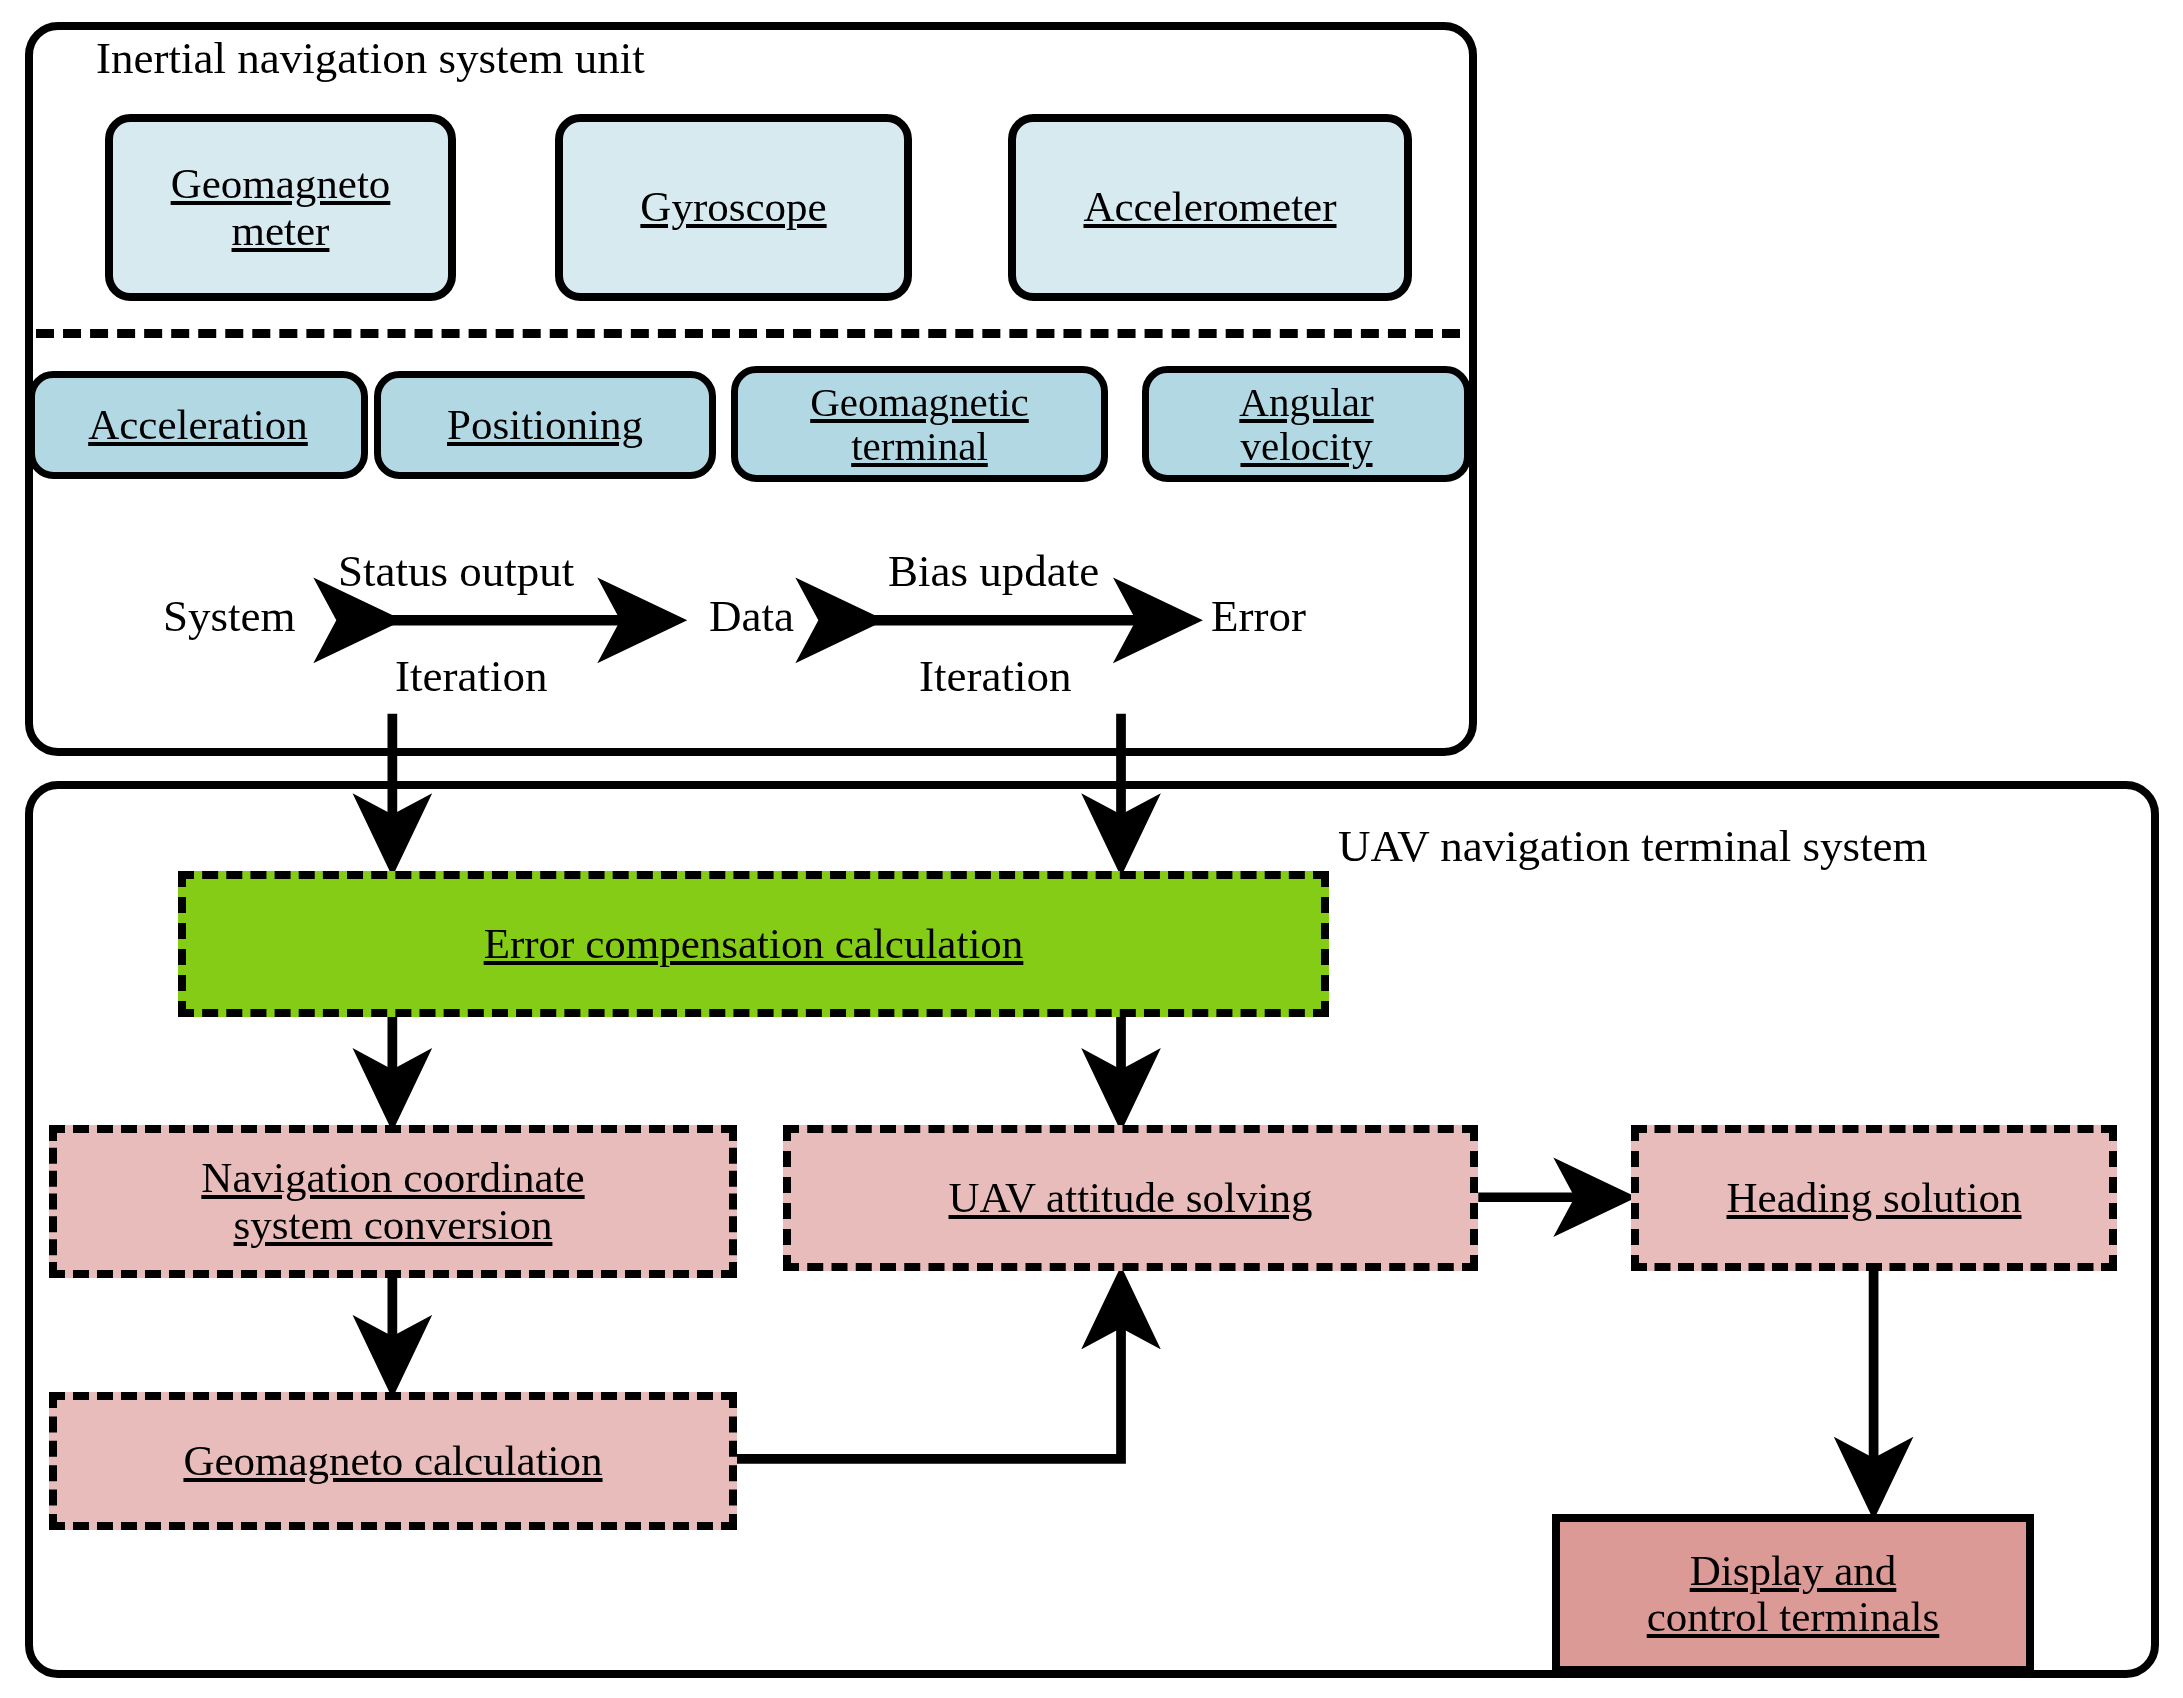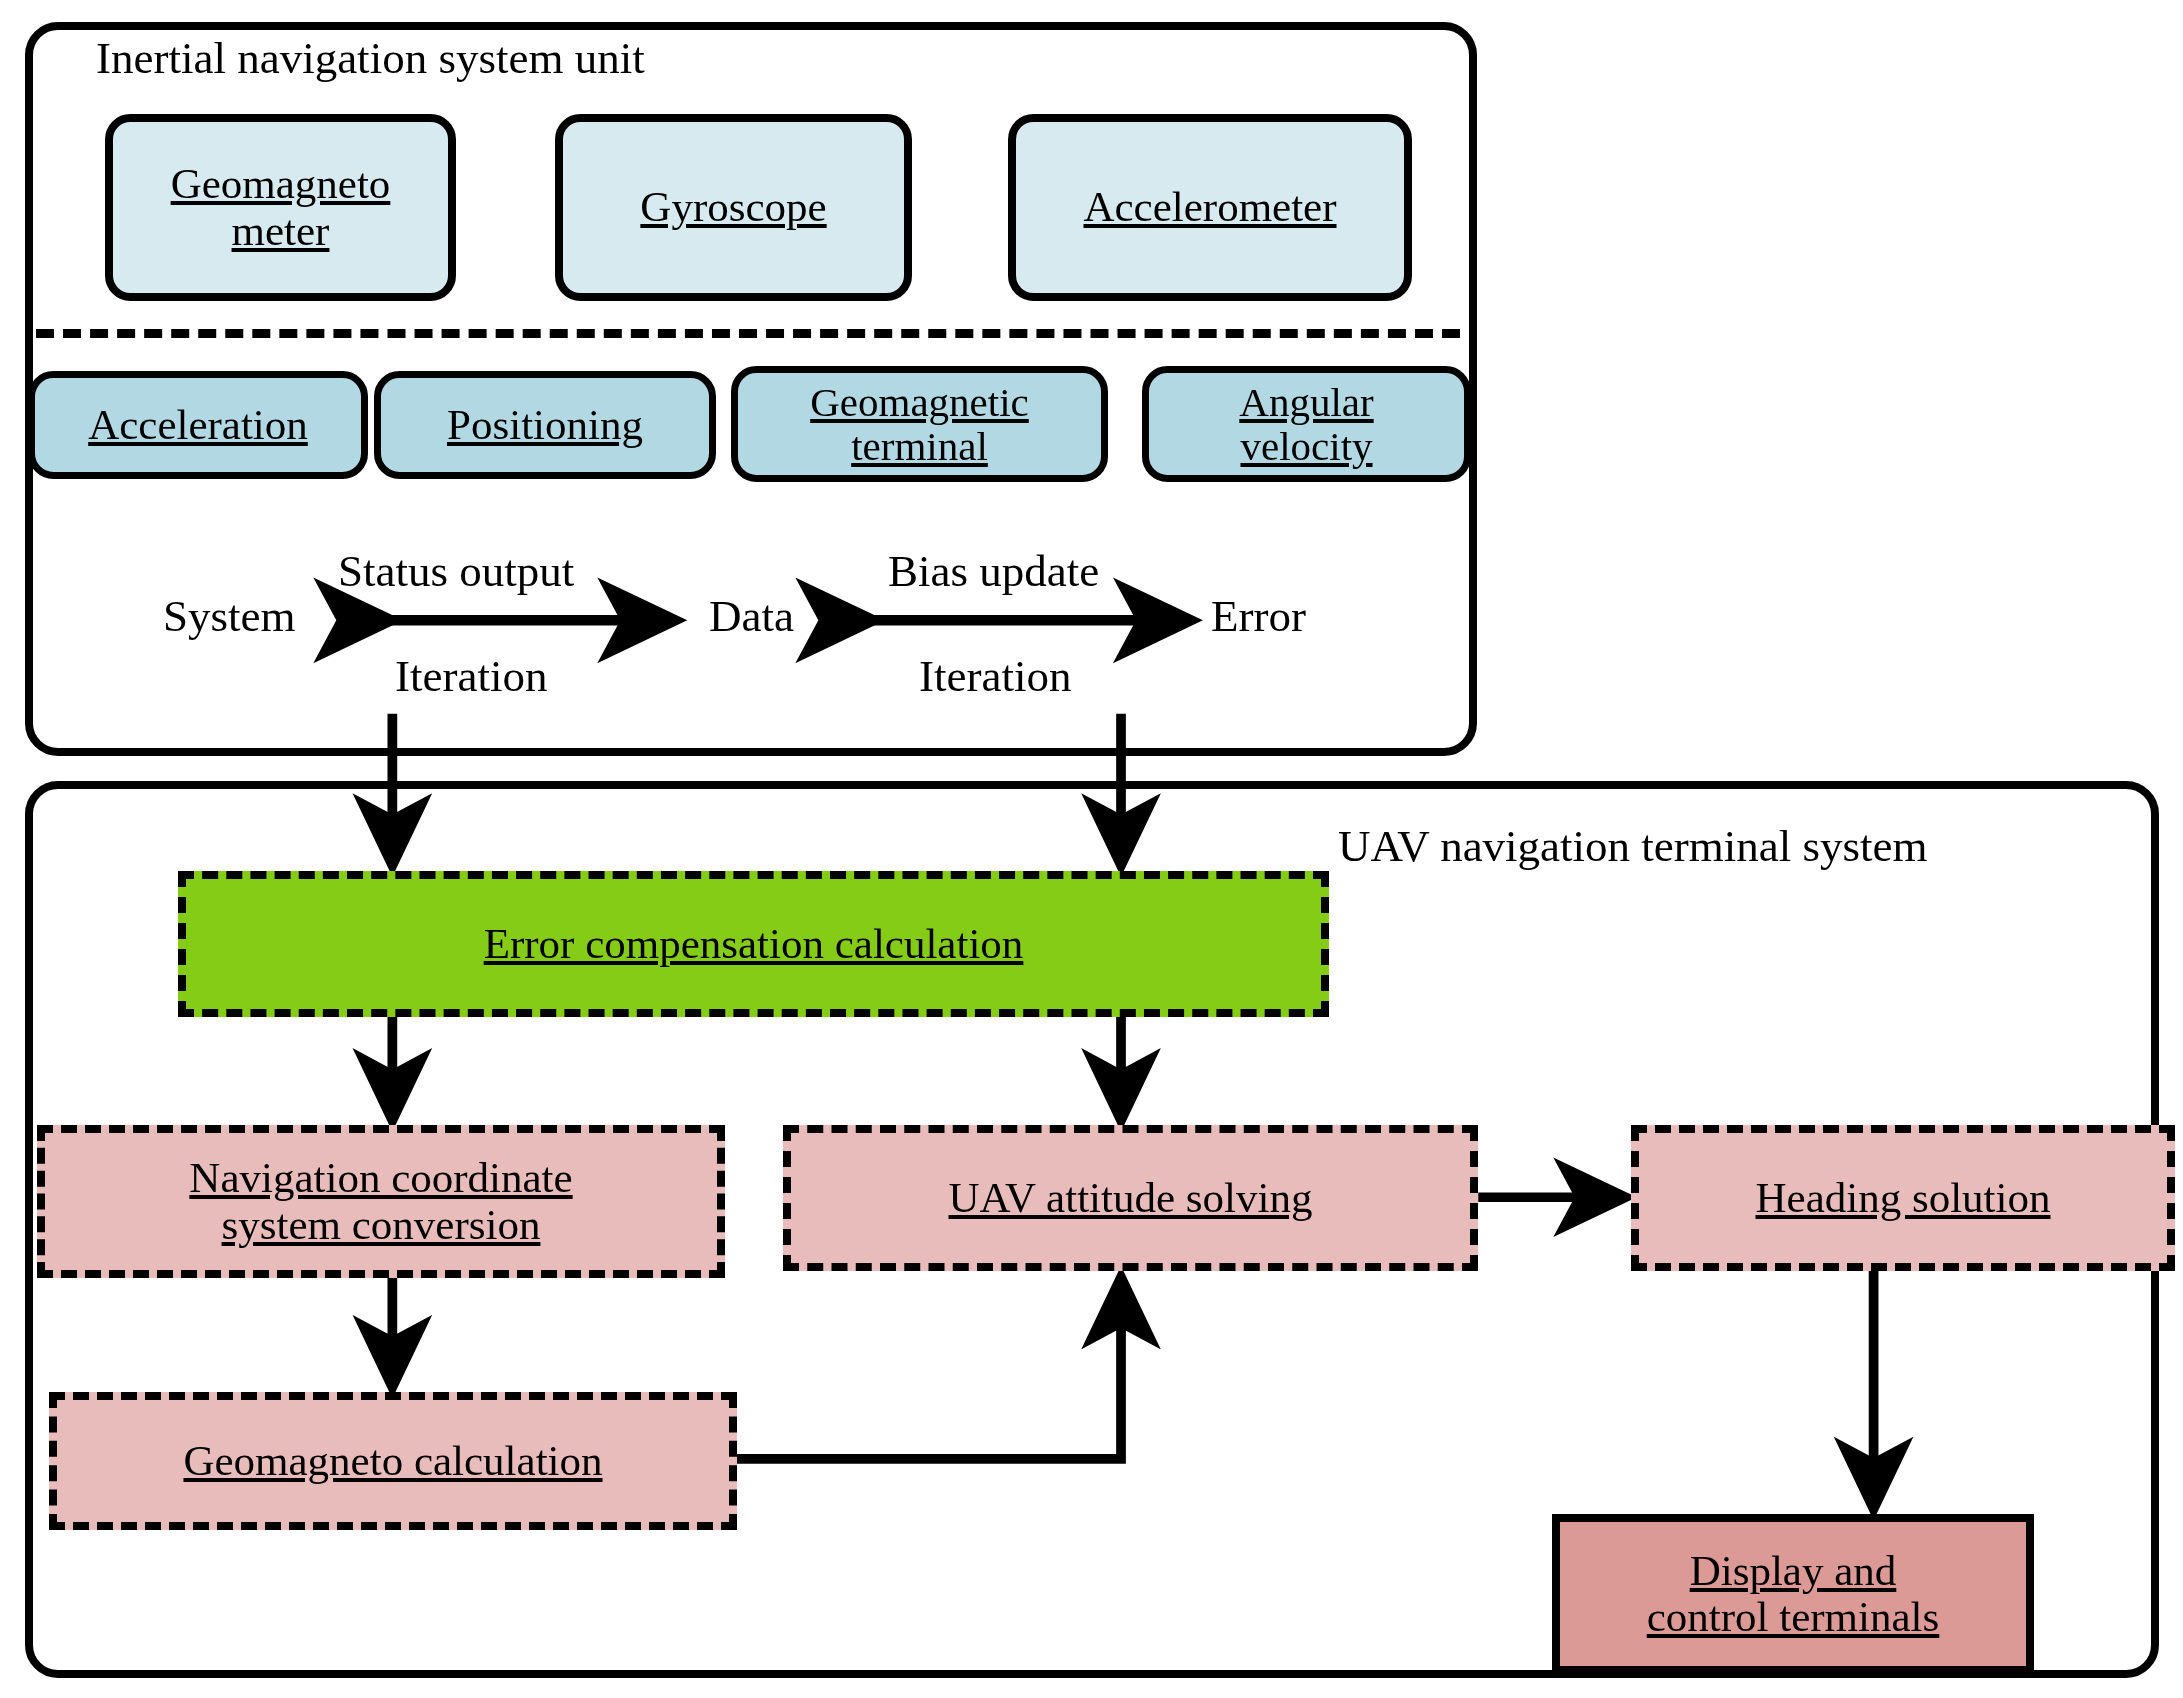--- a/index.html
+++ b/index.html
@@ -78,23 +78,23 @@
   }
 
   
   #n-acceleration      {left:28px;  top:371px; width:340px; height:108px;}
   #n-positioning       {left:374px; top:371px; width:342px; height:108px;}
   #n-geomagnetic       {left:731px; top:366px; width:377px; height:116px; font-size:41px;}
   #n-angular           {left:1142px;top:366px; width:329px; height:116px; font-size:41px;}
 
   
   #n-error-comp   {left:178px; top:871px; width:1151px; height:146px;}
-  #n-nav-coord    {left:37px;  top:1125px; width:688px; height:153px;}
+  #n-nav-coord    {left:49px;  top:1125px; width:688px; height:153px;}
   #n-uav-attitude {left:783px;top:1125px; width:695px; height:146px;}
-  #n-heading      {left:1631px;top:1125px; width:544px; height:146px;}
+  #n-heading      {left:1631px;top:1125px; width:486px; height:146px;}
   #n-nav-calc     {left:49px;  top:1392px; width:688px; height:138px;}
   #n-display      {left:1552px;top:1514px; width:482px; height:160px;}
 
   
   .arrow-label{
     position:absolute;
     font-size:45px;
     line-height:1;
     white-space:nowrap;
   }

